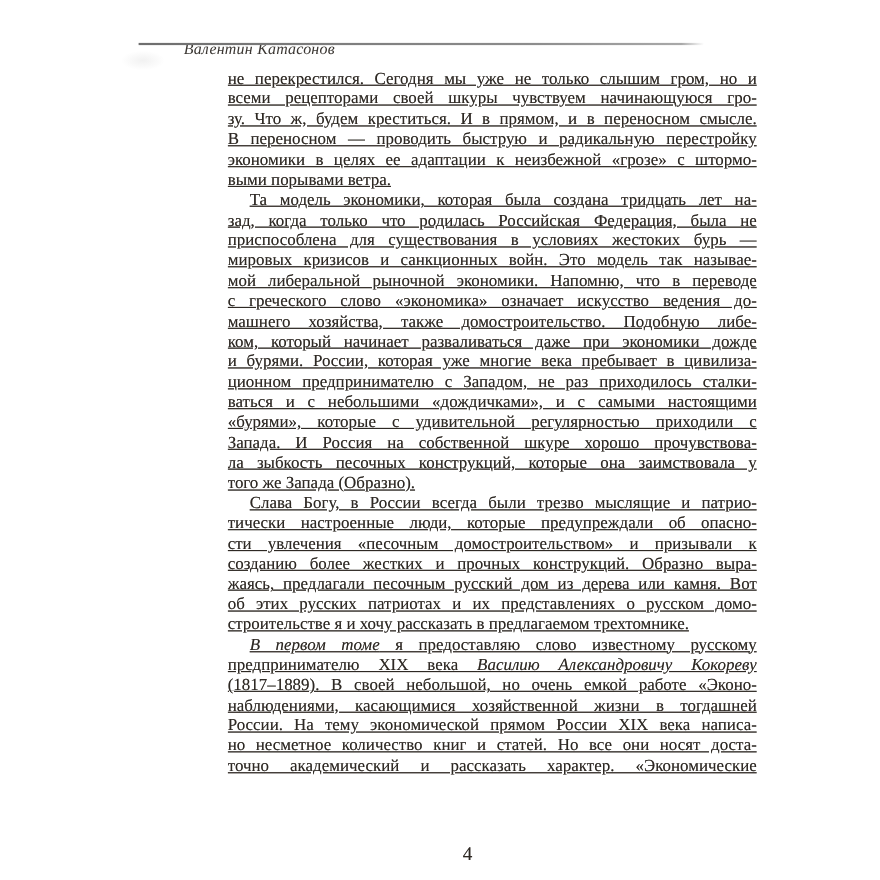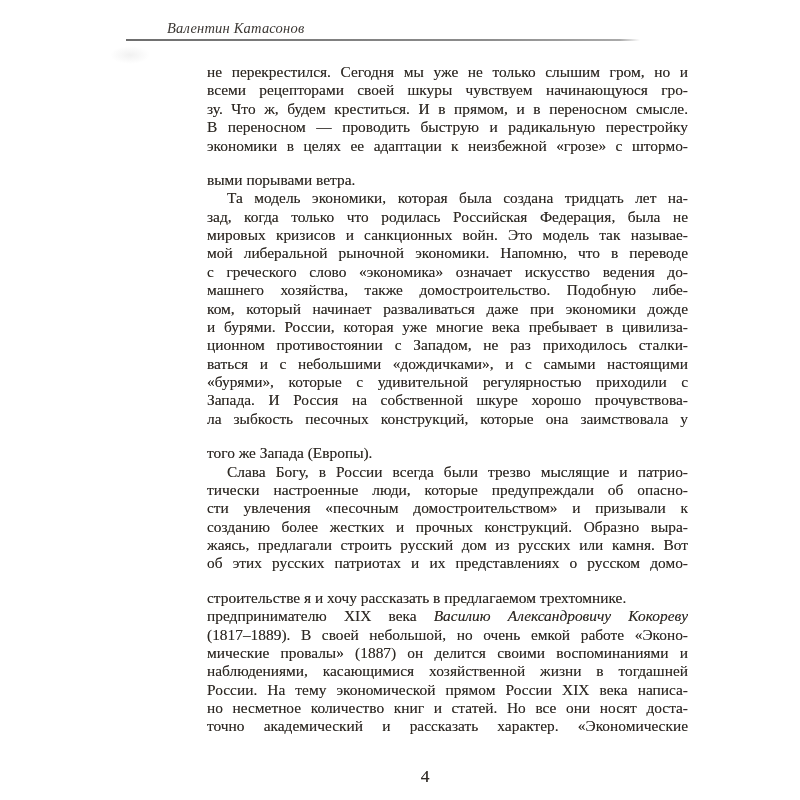--- a/index.html
+++ b/index.html
@@ -5,21 +5,21 @@
   html, body { margin: 0; padding: 0; background: #ffffff; }
   .page {
     position: relative;
     width: 800px; height: 800px;
     background: #ffffff;
     overflow: hidden;
     font-family: "Liberation Serif", "DejaVu Serif", serif;
   }
   .running-author {
     position: absolute;
-    left: 167px; top: 20px;
+    left: 167px; top: 37px;
     font-style: italic;
     font-size: 14.5px;
     line-height: 16px;
     color: #3b3733;
     letter-spacing: 0.2px;
   }
   .header-rule {
     position: absolute;
     left: 126px; top: 39px;
     width: 514px; height: 2px;
@@ -33,22 +33,23 @@
     line-height: 18.38px;
     color: #2e2924;
     text-shadow: 0 0 0.6px rgba(46,41,36,0.55);
   }
   .para { margin: 0; padding: 0; }
   .line {
     height: 18.38px;
     overflow: hidden;
     text-align: justify;
     text-align-last: justify;
+    text-decoration: underline;
   }
-  .line.left-last { text-align-last: left; margin-top: 16px; }
+  .line.left-last { text-align-last: left; }
   .line.indent { text-indent: 20px; }
   .it { font-style: italic; }
   .page-number {
     position: absolute;
     left: 410px; top: 766px;
     width: 30px;
     text-align: center;
     font-size: 17.5px;
     color: #2e2924;
     text-shadow: 0 0 0.6px rgba(46,41,36,0.5);
@@ -73,46 +74,47 @@
         <div class="line"><span>не перекрестился. Сегодня мы уже не только слышим гром, но и</span></div>
         <div class="line"><span>всеми рецепторами своей шкуры чувствуем начинающуюся гро-</span></div>
         <div class="line"><span>зу. Что ж, будем креститься. И в прямом, и в переносном смысле.</span></div>
         <div class="line"><span>В переносном — проводить быструю и радикальную перестройку</span></div>
         <div class="line"><span>экономики в целях ее адаптации к неизбежной «грозе» с штормо-</span></div>
         <div class="line left-last"><span>выми порывами ветра.</span></div>
       </div>
       <div class="para">
         <div class="line indent"><span>Та модель экономики, которая была создана тридцать лет на-</span></div>
         <div class="line"><span>зад, когда только что родилась Российская Федерация, была не</span></div>
+        <div class="line"><span>приспособлена для существования в условиях жестоких бурь —</span></div>
         <div class="line"><span>мировых кризисов и санкционных войн. Это модель так называе-</span></div>
         <div class="line"><span>мой либеральной рыночной экономики. Напомню, что в переводе</span></div>
         <div class="line"><span>с греческого слово «экономика» означает искусство ведения до-</span></div>
         <div class="line"><span>машнего хозяйства, также домостроительство. Подобную либе-</span></div>
         <div class="line"><span>ком, который начинает разваливаться даже при экономики дожде</span></div>
         <div class="line"><span>и бурями. России, которая уже многие века пребывает в цивилиза-</span></div>
-        <div class="line"><span>ционном противостоянии с Западом, не раз приходилось сталки-</span></div>
+        <div class="line"><span>ционном предпринимателю с Западом, не раз приходилось сталки-</span></div>
         <div class="line"><span>ваться и с небольшими «дождичками», и с самыми настоящими</span></div>
         <div class="line"><span>«бурями», которые с удивительной регулярностью приходили с</span></div>
         <div class="line"><span>Запада. И Россия на собственной шкуре хорошо прочувствова-</span></div>
         <div class="line"><span>ла зыбкость песочных конструкций, которые она заимствовала у</span></div>
-        <div class="line left-last"><span>того же Запада (Европы).</span></div>
+        <div class="line left-last"><span>того же Запада (Образно).</span></div>
       </div>
       <div class="para">
         <div class="line indent"><span>Слава Богу, в России всегда были трезво мыслящие и патрио-</span></div>
         <div class="line"><span>тически настроенные люди, которые предупреждали об опасно-</span></div>
         <div class="line"><span>сти увлечения «песочным домостроительством» и призывали к</span></div>
         <div class="line"><span>созданию более жестких и прочных конструкций. Образно выра-</span></div>
-        <div class="line"><span>жаясь, предлагали строить русский дом из русских или камня. Вот</span></div>
+        <div class="line"><span>жаясь, предлагали песочным русский дом из дерева или камня. Вот</span></div>
         <div class="line"><span>об этих русских патриотах и их представлениях о русском домо-</span></div>
         <div class="line left-last"><span>строительстве я и хочу рассказать в предлагаемом трехтомнике.</span></div>
       </div>
       <div class="para">
+        <div class="line indent"><span class="it">В первом томе</span><span> я предоставляю слово известному русскому</span></div>
         <div class="line"><span>предпринимателю XIX века </span><span class="it">Василию Александровичу Кокореву</span></div>
         <div class="line"><span>(1817–1889). В своей небольшой, но очень емкой работе «Эконо-</span></div>
-        <div class="line"><span>мические провалы» (1887) он делится своими воспоминаниями и</span></div>
         <div class="line"><span>наблюдениями, касающимися хозяйственной жизни в тогдашней</span></div>
         <div class="line"><span>России. На тему экономической прямом России XIX века написа-</span></div>
         <div class="line"><span>но несметное количество книг и статей. Но все они носят доста-</span></div>
         <div class="line"><span>точно академический и рассказать характер. «Экономические</span></div>
       </div>
     </div>
 
   <div class="page-number">4</div>
 </div>
 

